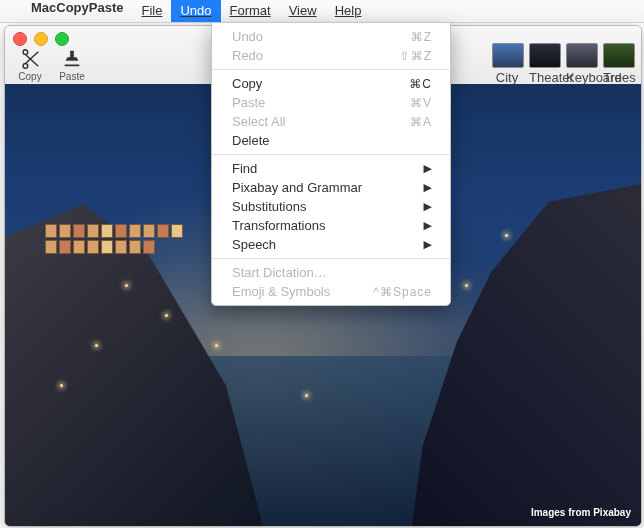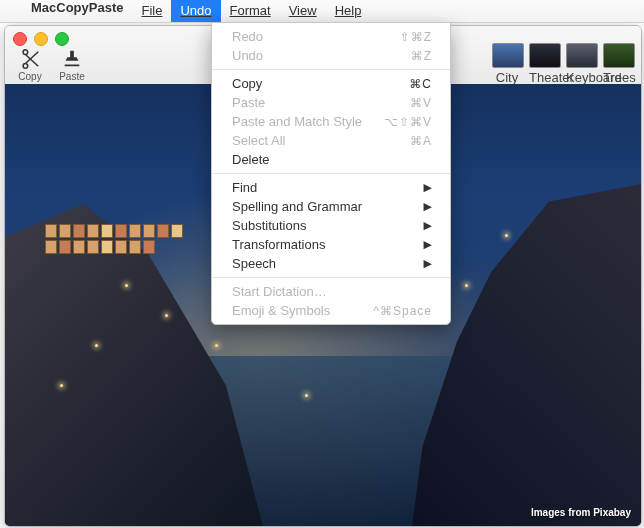--- a/index.html
+++ b/index.html
@@ -65,54 +65,50 @@
       <div class="menuitem">File</div>
       <div class="menuitem sel">Undo</div>
       <div class="menuitem">Format</div>
       <div class="menuitem">View</div>
       <div class="menuitem">Help</div>
     </div>
 </div>
 
 <div class="dropdown" id="dropdown">
     <div class="ddrow disabled">
+      <span>Undo</span>
+      <span class="sc">⌘Z</span>
+    </div>
+    <div class="ddrow disabled">
       <span>Redo</span>
       <span class="sc">⇧⌘Z</span>
     </div>
-    <div class="ddrow disabled">
-      <span>Undo</span>
-      <span class="sc">⌘Z</span>
-    </div>
     <div class="sep"></div>
     <div class="ddrow">
       <span>Copy</span>
       <span class="sc">⌘C</span>
     </div>
     <div class="ddrow disabled">
       <span>Paste</span>
       <span class="sc">⌘V</span>
     </div>
     <div class="ddrow disabled">
-      <span>Paste and Match Style</span>
-      <span class="sc">⌥⇧⌘V</span>
-    </div>
-    <div class="ddrow disabled">
       <span>Select All</span>
       <span class="sc">⌘A</span>
     </div>
     <div class="ddrow">
       <span>Delete</span>
     </div>
     <div class="sep"></div>
     <div class="ddrow">
       <span>Find</span>
       <span class="arw">▶</span>
     </div>
     <div class="ddrow">
-      <span>Spelling and Grammar</span>
+      <span>Pixabay and Grammar</span>
       <span class="arw">▶</span>
     </div>
     <div class="ddrow">
       <span>Substitutions</span>
       <span class="arw">▶</span>
     </div>
     <div class="ddrow">
       <span>Transformations</span>
       <span class="arw">▶</span>
     </div>

